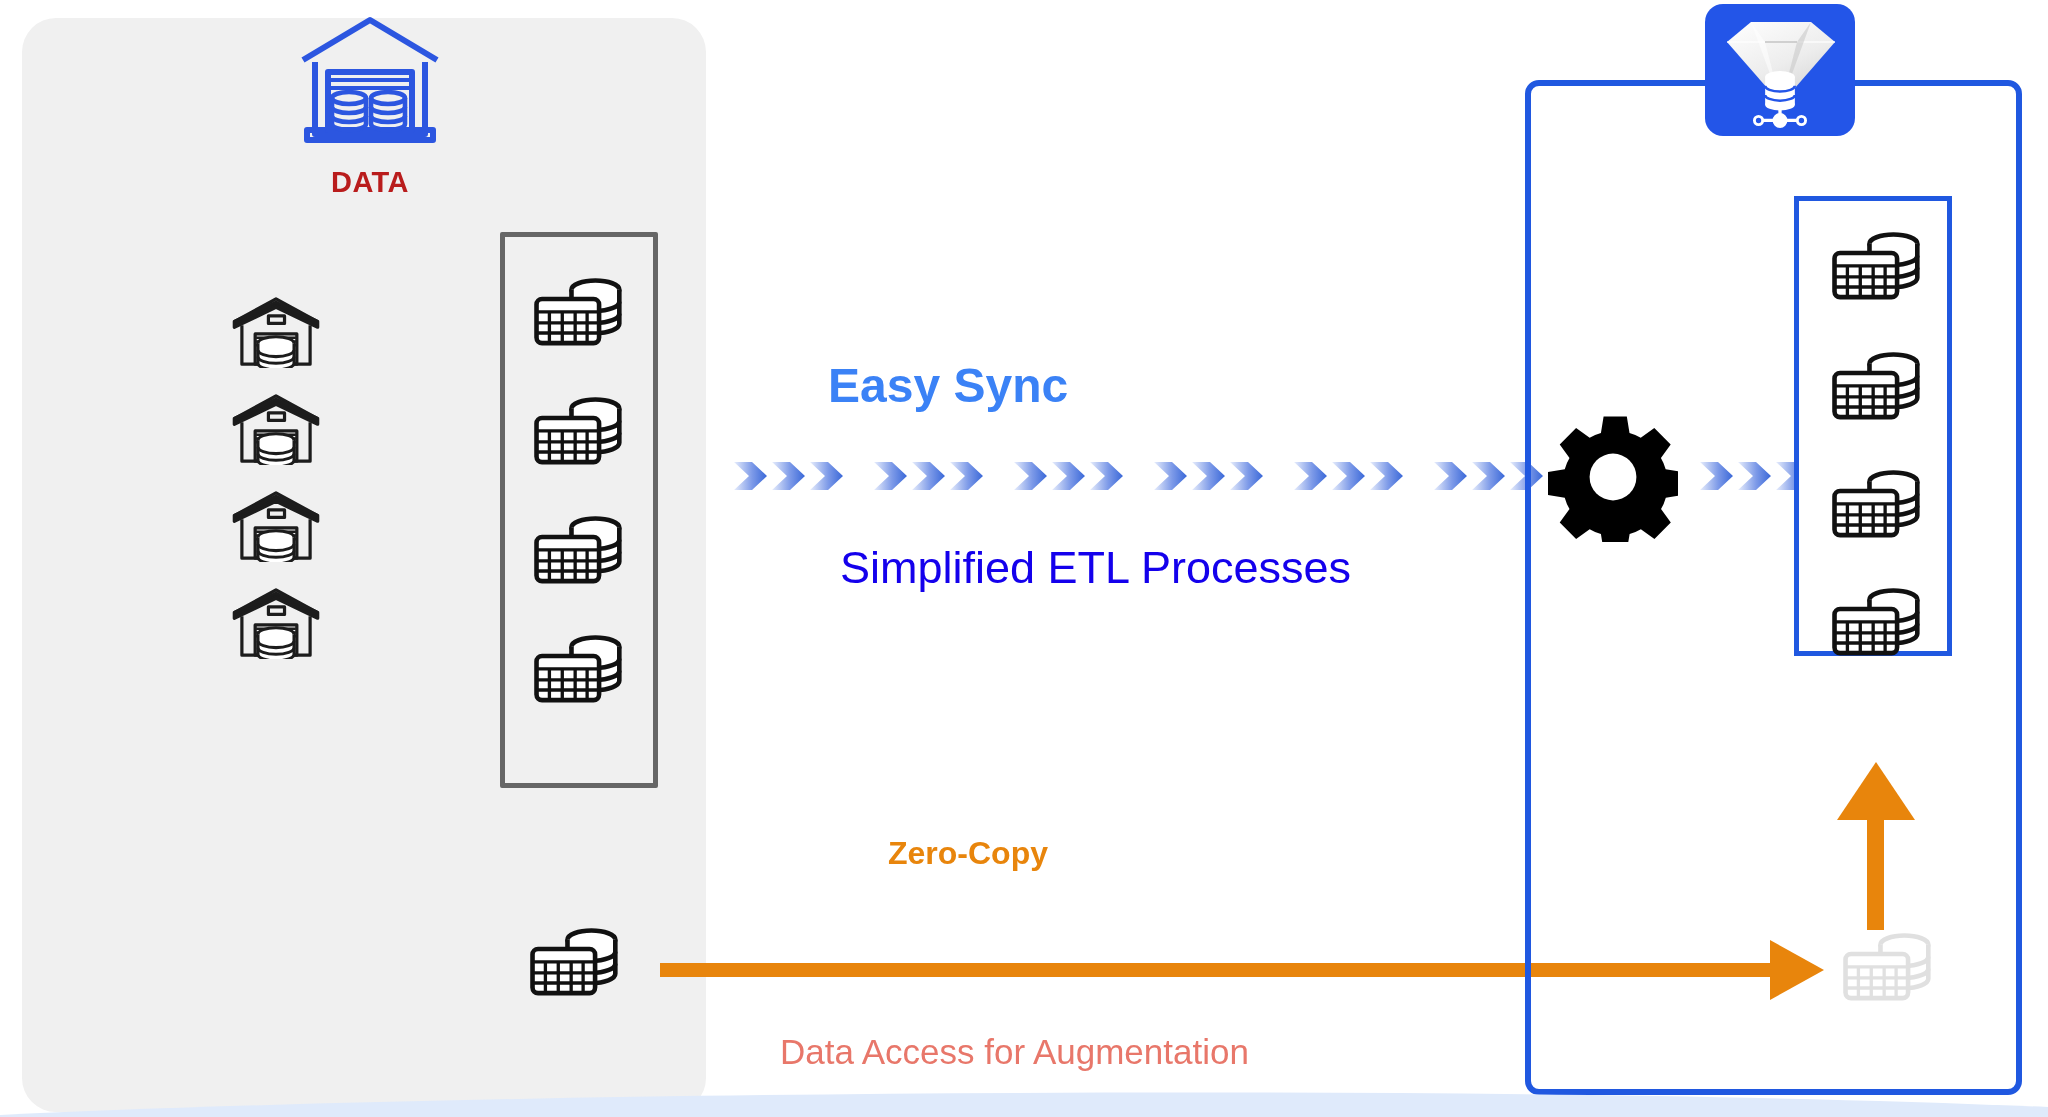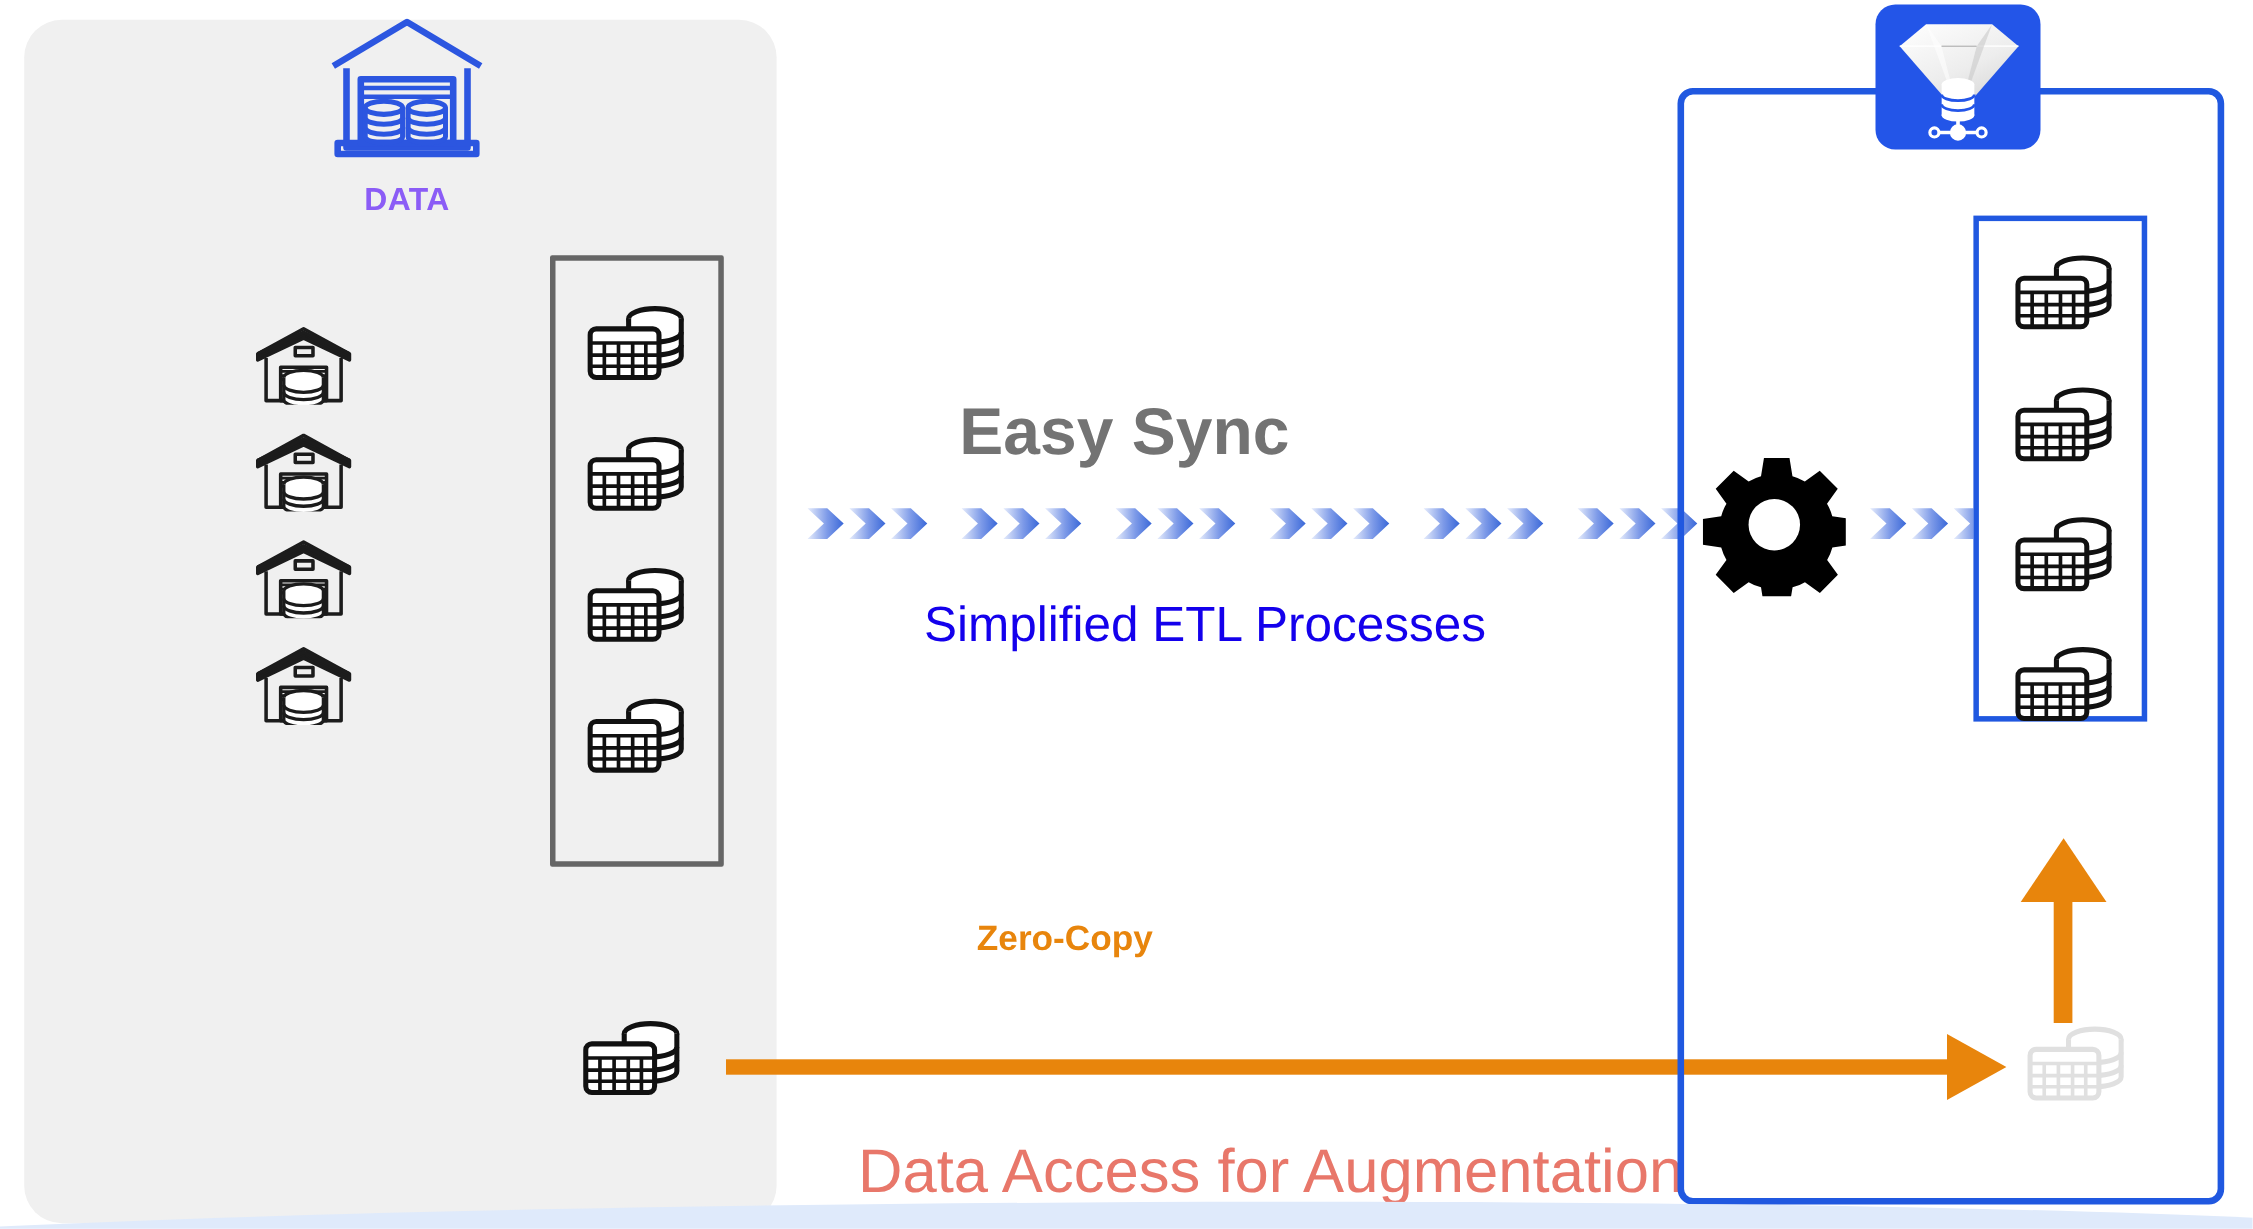--- a/index.html
+++ b/index.html
@@ -13,55 +13,55 @@
           overflow:hidden;pointer-events:none;}
   .swoosh svg{display:block;}
 
   
   .grey-panel{position:absolute;left:22px;top:18px;width:684px;height:1094px;
               background:#f0f0f0;border-radius:34px;}
 
   
   .wh-big{position:absolute;left:295px;top:14px;width:150px;height:130px;}
   .wh-label{position:absolute;left:180px;top:165px;width:380px;text-align:center;
-            font-size:29px;font-weight:bold;color:#8b5cf6;line-height:1.22;
+            font-size:29px;font-weight:bold;color:#b91c1c;line-height:1.22;
             letter-spacing:.4px;}
 
   
   .wh-col{position:absolute;left:228px;top:296px;width:110px;}
   .wh-col .wh-item{width:96px;height:72px;margin-bottom:25px;}
 
   
   .tbl-box-left{position:absolute;left:500px;top:232px;width:158px;height:556px;
                 border:5px solid #666666;box-sizing:border-box;border-radius:2px;}
   .tbl-box-left .tbl-item{position:absolute;left:26px;width:92px;height:74px;}
   .tbl-box-left .tbl-item:nth-of-type(1){top:36px;}
   .tbl-box-left .tbl-item:nth-of-type(2){top:155px;}
   .tbl-box-left .tbl-item:nth-of-type(3){top:274px;}
   .tbl-box-left .tbl-item:nth-of-type(4){top:393px;}
 
   
   .tbl-lone{position:absolute;left:527px;top:923px;width:92px;height:74px;}
 
   
-  .easy-sync-title{position:absolute;left:872px;top:358px;font-size:60px;
-                   font-weight:bold;color:#737373;white-space:nowrap;}
+  .easy-sync-title{position:absolute;left:828px;top:358px;font-size:48px;
+                   font-weight:bold;color:#3b82f6;white-space:nowrap;}
   .etl-sub{position:absolute;left:840px;top:542px;font-size:45px;
            color:#1400ec;white-space:nowrap;}
 
   .chev-row{position:absolute;left:734px;top:460px;height:32px;}
   .chev-row2{position:absolute;left:1700px;top:460px;height:32px;}
 
   
   .gear{position:absolute;left:1548px;top:412px;width:130px;height:130px;}
 
   
   .zero-title{position:absolute;left:888px;top:835px;font-size:32px;
               font-weight:bold;color:#e8850c;white-space:nowrap;}
-  .augment-sub{position:absolute;left:780px;top:1032px;font-size:56px;
+  .augment-sub{position:absolute;left:780px;top:1032px;font-size:35px;
                color:#e8776a;white-space:nowrap;}
 
   
   .orange-line{position:absolute;left:660px;top:963px;width:1130px;height:14px;
                background:#e8850c;}
   .orange-head{position:absolute;left:1770px;top:940px;width:0;height:0;
                border-top:30px solid transparent;border-bottom:30px solid transparent;
                border-left:54px solid #e8850c;}
   
   .orange-vline{position:absolute;left:1867px;top:800px;width:17px;height:130px;

